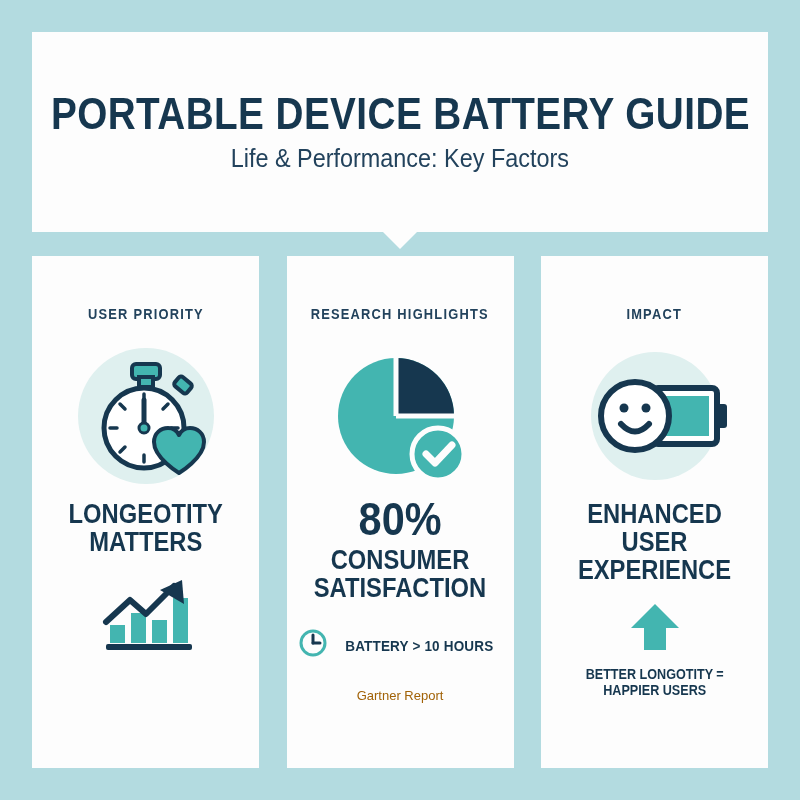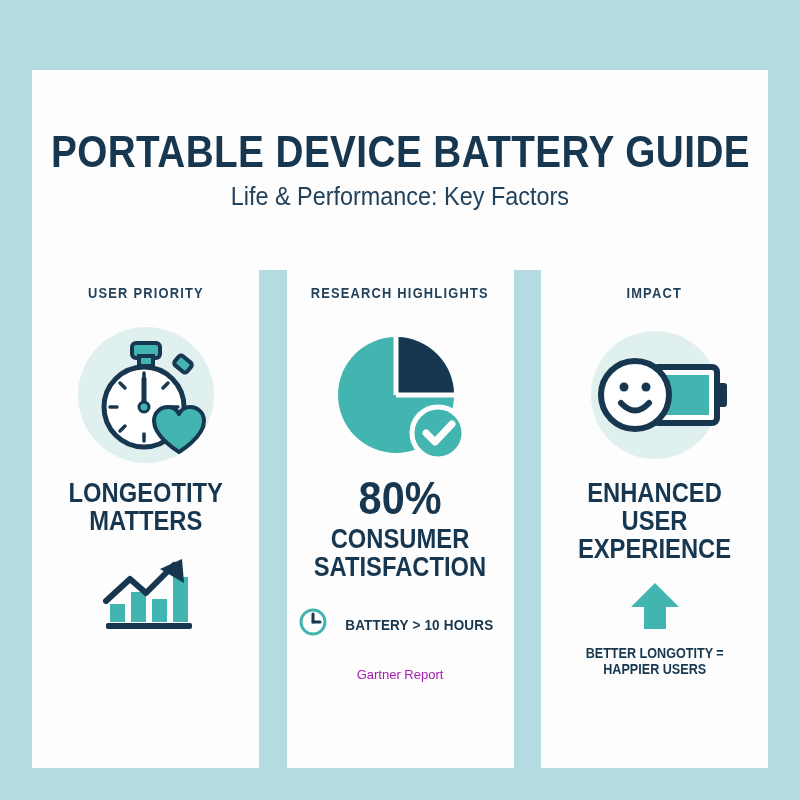--- a/index.html
+++ b/index.html
@@ -25,21 +25,20 @@
   
   .header-panel {
     position: relative;
     width: 736px;
     height: 200px;
     background: #fdfdfd;
     display: flex;
     flex-direction: column;
     align-items: center;
     justify-content: center;
-    margin-top: 38px;
   }
   .header-title {
     color: #16374f;
     font-size: 45px;
     font-weight: 700;
     letter-spacing: 0.5px;
     text-transform: uppercase;
     transform: scaleX(0.86);
     white-space: nowrap;
     line-height: 1.05;
@@ -76,21 +75,21 @@
     justify-content: space-between;
   }
   .column {
     width: 227px;
     height: 512px;
     background: #fdfdfd;
     display: flex;
     flex-direction: column;
     align-items: center;
     box-sizing: border-box;
-    padding-top: 29px;
+    padding-top: 50px;
   }
   .col-kicker {
     color: #22425c;
     font-size: 14px;
     font-weight: 700;
     letter-spacing: 1.3px;
     text-transform: uppercase;
     transform: scaleX(0.92);
     white-space: nowrap;
     text-align: center;
@@ -155,21 +154,21 @@
     font-size: 14px;
     font-weight: 700;
     line-height: 1.15;
     text-align: center;
     text-transform: uppercase;
     transform: scaleX(0.9);
     margin-top: 14px;
   }
 
   .source {
-    color: #a21caf;
+    color: #a16207;
     font-size: 13px;
     font-weight: 400;
     text-align: center;
     margin-top: 26px;
   }
 </style>
 </head>
 <body>
 
 <div class="poster">

